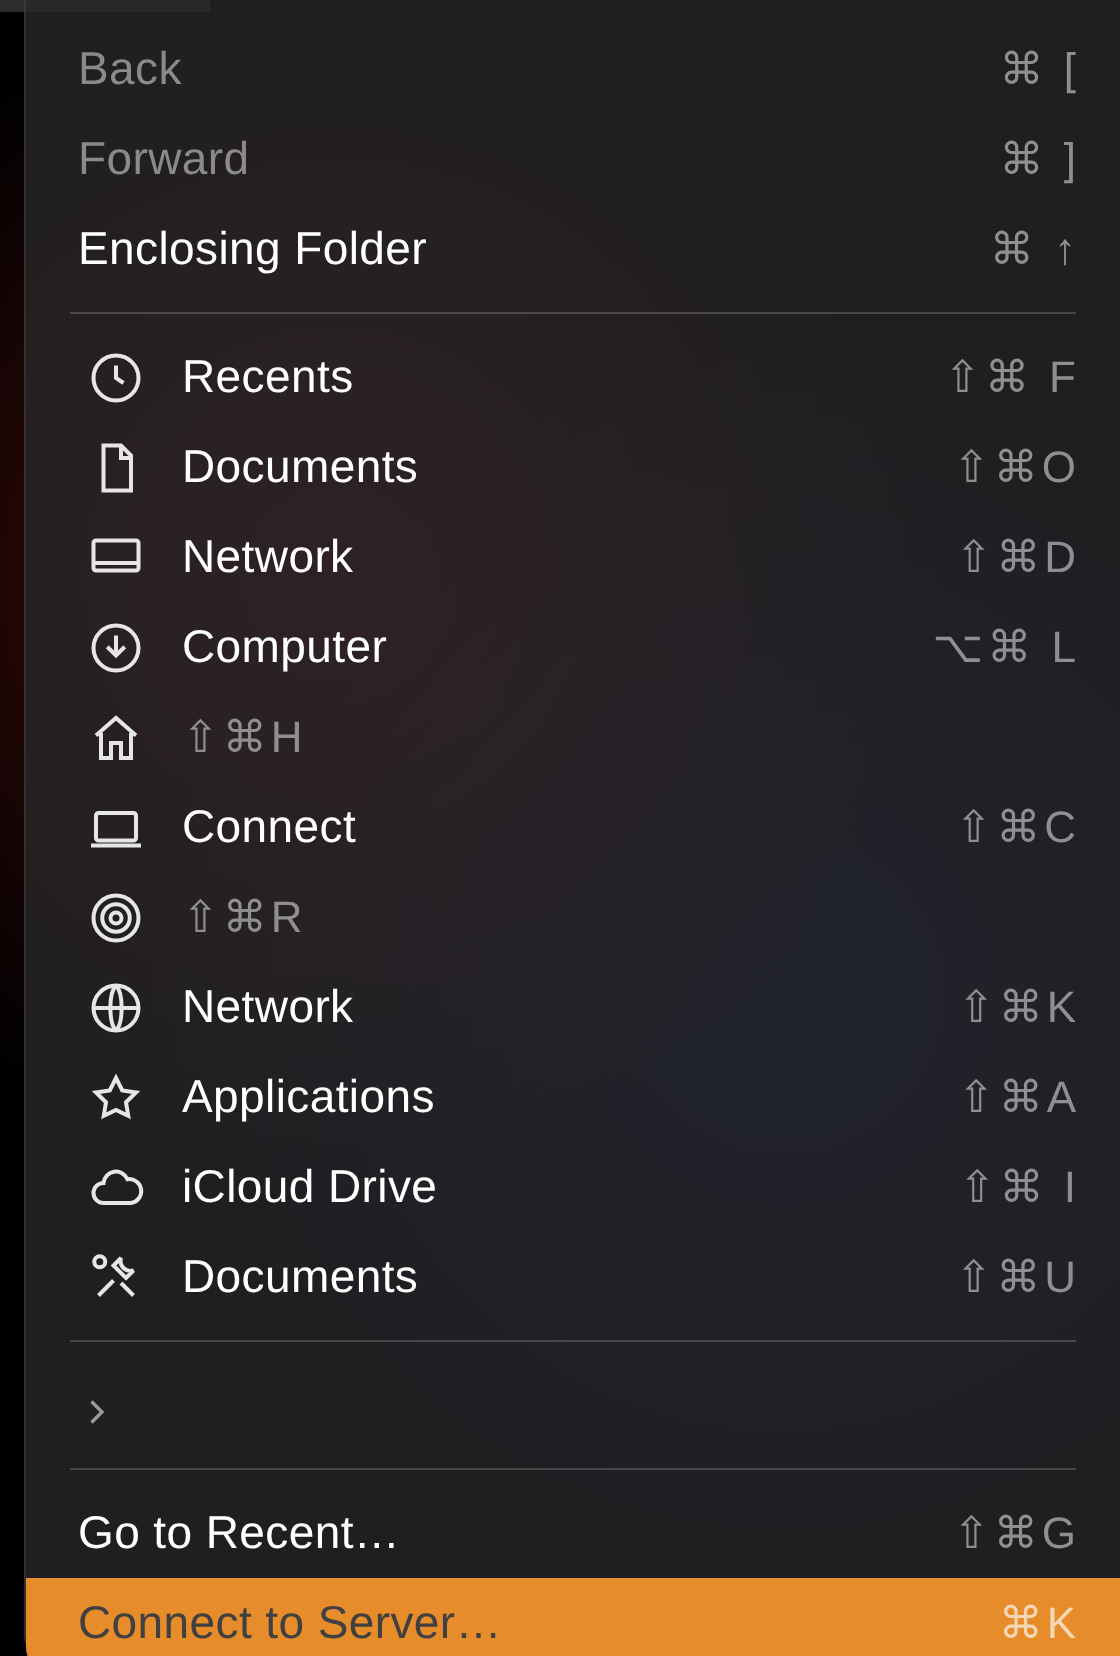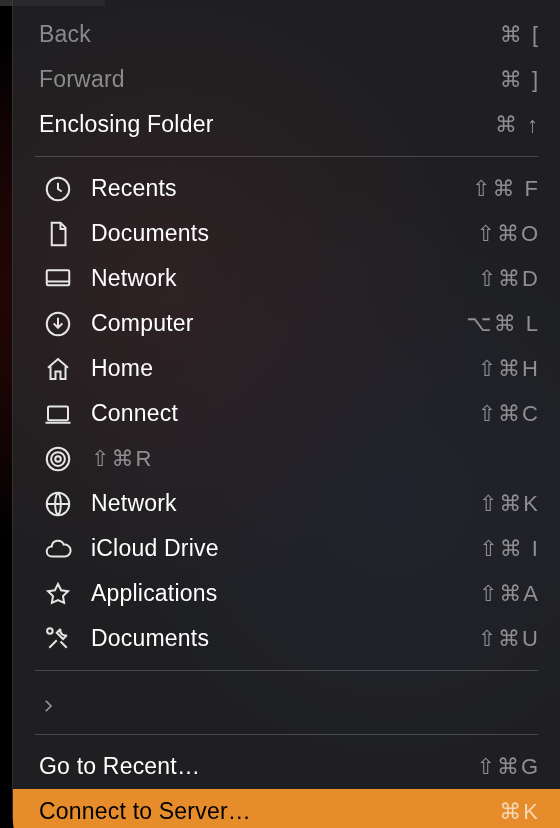--- a/index.html
+++ b/index.html
@@ -52,21 +52,21 @@
       flex: 0 0 auto;
       color: #8f8f92;
       font-size: 22px;
       letter-spacing: 2px;
       text-align: right;
     }
     .menu-item.selected {
       background: #e78c2b;
       border-radius: 0 0 0 10px;
     }
-    .menu-item.selected .label { color: #000000; }
+    .menu-item.selected .label { color: #404040; }
     .menu-item.selected .shortcut { color: #f4d8b6; }
     .separator {
       height: 1px;
       margin: 9px 22px;
       background: rgba(255,255,255,0.18);
     }
     .chevron {
       flex: 0 0 auto;
       width: 18px;
       height: 18px;
@@ -143,21 +143,20 @@
     <span class="label">Computer</span>
     <span class="shortcut">⌥⌘ L</span>
   </div>
   <div class="menu-item with-icon">
     <span class="icon">
       <svg viewBox="0 0 24 24">
           <path d="M4 11l8-7 8 7"></path>
           <path d="M6 10v10h4v-6h4v6h4V10"></path>
         </svg>
     </span>
-    <span class="label">Home</span>
     <span class="shortcut">⇧⌘H</span>
   </div>
   <div class="menu-item with-icon">
     <span class="icon">
       <svg viewBox="0 0 24 24">
           <rect x="4" y="6" width="16" height="11" rx="1"></rect>
           <path d="M2 19h20"></path>
         </svg>
     </span>
     <span class="label">Connect</span>
@@ -181,34 +180,34 @@
           <path d="M12 3c3 3 3 15 0 18"></path>
           <path d="M12 3c-3 3-3 15 0 18"></path>
         </svg>
     </span>
     <span class="label">Network</span>
     <span class="shortcut">⇧⌘K</span>
   </div>
   <div class="menu-item with-icon">
     <span class="icon">
       <svg viewBox="0 0 24 24">
+          <path d="M12 4l2.5 5 5.5.8-4 3.9.9 5.4L12 16.8 7.1 19.1l.9-5.4-4-3.9L9.5 9z"></path>
+        </svg>
+    </span>
+    <span class="label">Applications</span>
+    <span class="shortcut">⇧⌘A</span>
+  </div>
+  <div class="menu-item with-icon">
+    <span class="icon">
+      <svg viewBox="0 0 24 24">
           <path d="M7 18a4 4 0 0 1 0-8 5 5 0 0 1 9.6-1.5A4 4 0 0 1 18 18H7z"></path>
         </svg>
     </span>
     <span class="label">iCloud Drive</span>
     <span class="shortcut">⇧⌘ I</span>
-  </div>
-  <div class="menu-item with-icon">
-    <span class="icon">
-      <svg viewBox="0 0 24 24">
-          <path d="M12 4l2.5 5 5.5.8-4 3.9.9 5.4L12 16.8 7.1 19.1l.9-5.4-4-3.9L9.5 9z"></path>
-        </svg>
-    </span>
-    <span class="label">Applications</span>
-    <span class="shortcut">⇧⌘A</span>
   </div>
   <div class="menu-item with-icon">
     <span class="icon">
       <svg viewBox="0 0 24 24">
           <path d="M5 19l6-6"></path>
           <path d="M14 4a4 4 0 0 0 5 5l-3 3-5-5 3-3z"></path>
           <path d="M19 19l-5-5"></path>
           <circle cx="5.5" cy="5.5" r="2.2"></circle>
         </svg>
     </span>

